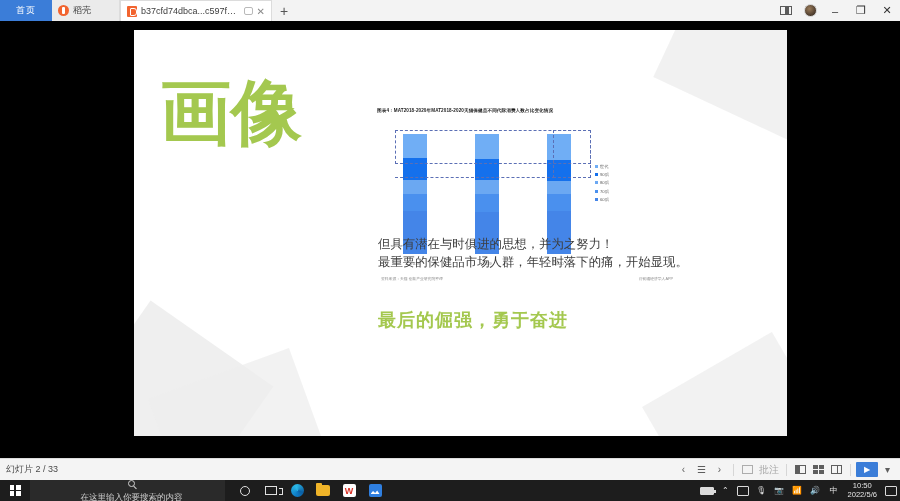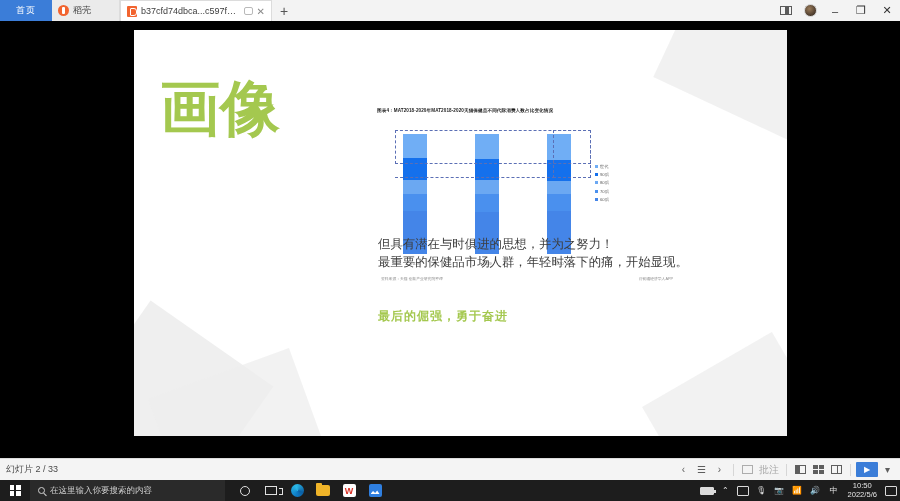--- a/index.html
+++ b/index.html
@@ -98,21 +98,21 @@
   .w2 { left: 30px; top: 340px; width: 150px; height: 120px; transform: rotate(-20deg); opacity: .75; }
   .w3 { right: -60px; top: -60px; width: 170px; height: 150px; transform: rotate(25deg); opacity: .8; }
   .w4 { right: -30px; top: 330px; width: 150px; height: 140px; transform: rotate(-30deg); opacity: .7; }
 
   .bigtitle {
     position: absolute; left: 14px; top: 60px; width: 200px;
     color: #a4c84f; font-weight: bold; line-height: .82;
   }
   .bt-l1 { font-size: 78px; letter-spacing: -2px; }
   .bt-l2 { font-size: 74px; margin-top: -14px; margin-left: 4px; }
-  .bt-l3 { font-size: 60px; margin-top: -6px; margin-left: 12px; }
+  .bt-l3 { font-size: 71px; margin-top: -6px; margin-left: 12px; }
 
   
   .chartwrap { position: absolute; left: 243px; top: 78px; width: 300px; height: 200px; }
   .chart-title {
     font-size: 4.6px; color: #1a1a1a; font-weight: bold; letter-spacing: .1px;
     white-space: nowrap;
   }
   .plot { position: absolute; left: 16px; top: 26px; width: 208px; height: 132px; }
   .bar { position: absolute; bottom: 12px; width: 24px; display: flex; flex-direction: column; }
   .seg { width: 100%; }
@@ -132,21 +132,21 @@
   .leg-sw { width: 3px; height: 3px; flex: 0 0 auto; }
   .src-row {
     position: absolute; left: 4px; top: 168px; width: 292px;
     display: flex; justify-content: space-between; font-size: 3.8px; color: #8d8d8d;
   }
 
   .bodyblock { position: absolute; left: 244px; top: 206px; width: 390px; }
   .body-h { font-size: 17px; font-weight: bold; color: #a4c84f; margin-bottom: 6px; }
   .body-p { font-size: 12.4px; color: #3c3c3c; line-height: 1.45; }
   .slogan {
-    position: absolute; left: 244px; top: 278px; font-size: 12px;
+    position: absolute; left: 244px; top: 278px; font-size: 18px;
     font-weight: bold; color: #a4c84f; letter-spacing: 1px;
   }
 
   .vscroll {
     position: absolute; right: 0; top: 0; width: 0px; height: 437px;
   }
 
   
   .statusbar {
     position: absolute; left: 0; top: 458px; width: 900px; height: 22px;
@@ -192,21 +192,21 @@
     color: #e8e8e8; font-size: 8.5px;
   }
   .tb-start { width: 30px; display: flex; align-items: center; justify-content: center; }
   .winlogo {
     width: 11px; height: 11px; display: grid; grid-template-columns: 1fr 1fr;
     grid-template-rows: 1fr 1fr; gap: 1.3px;
   }
   .winlogo i { background: #ffffff; }
   .tb-search {
     width: 195px; height: 21px; background: #2a2a2a; display: flex;
-    align-items: center; gap: 5px; padding-left: 8px; color: #cfcfcf;
+    align-items: center; gap: 5px; padding-left: 8px; color: #cfcfcf; flex-direction: column;
   }
   .mag {
     width: 7px; height: 7px; border: 1.1px solid #cfcfcf; border-radius: 50%;
     position: relative; flex: 0 0 auto;
   }
   .mag::after {
     content: ""; position: absolute; right: -3px; bottom: -2px; width: 4px;
     height: 1.1px; background: #cfcfcf; transform: rotate(45deg);
   }
   .tb-icons { display: flex; align-items: center; gap: 2px; padding-left: 8px; }

